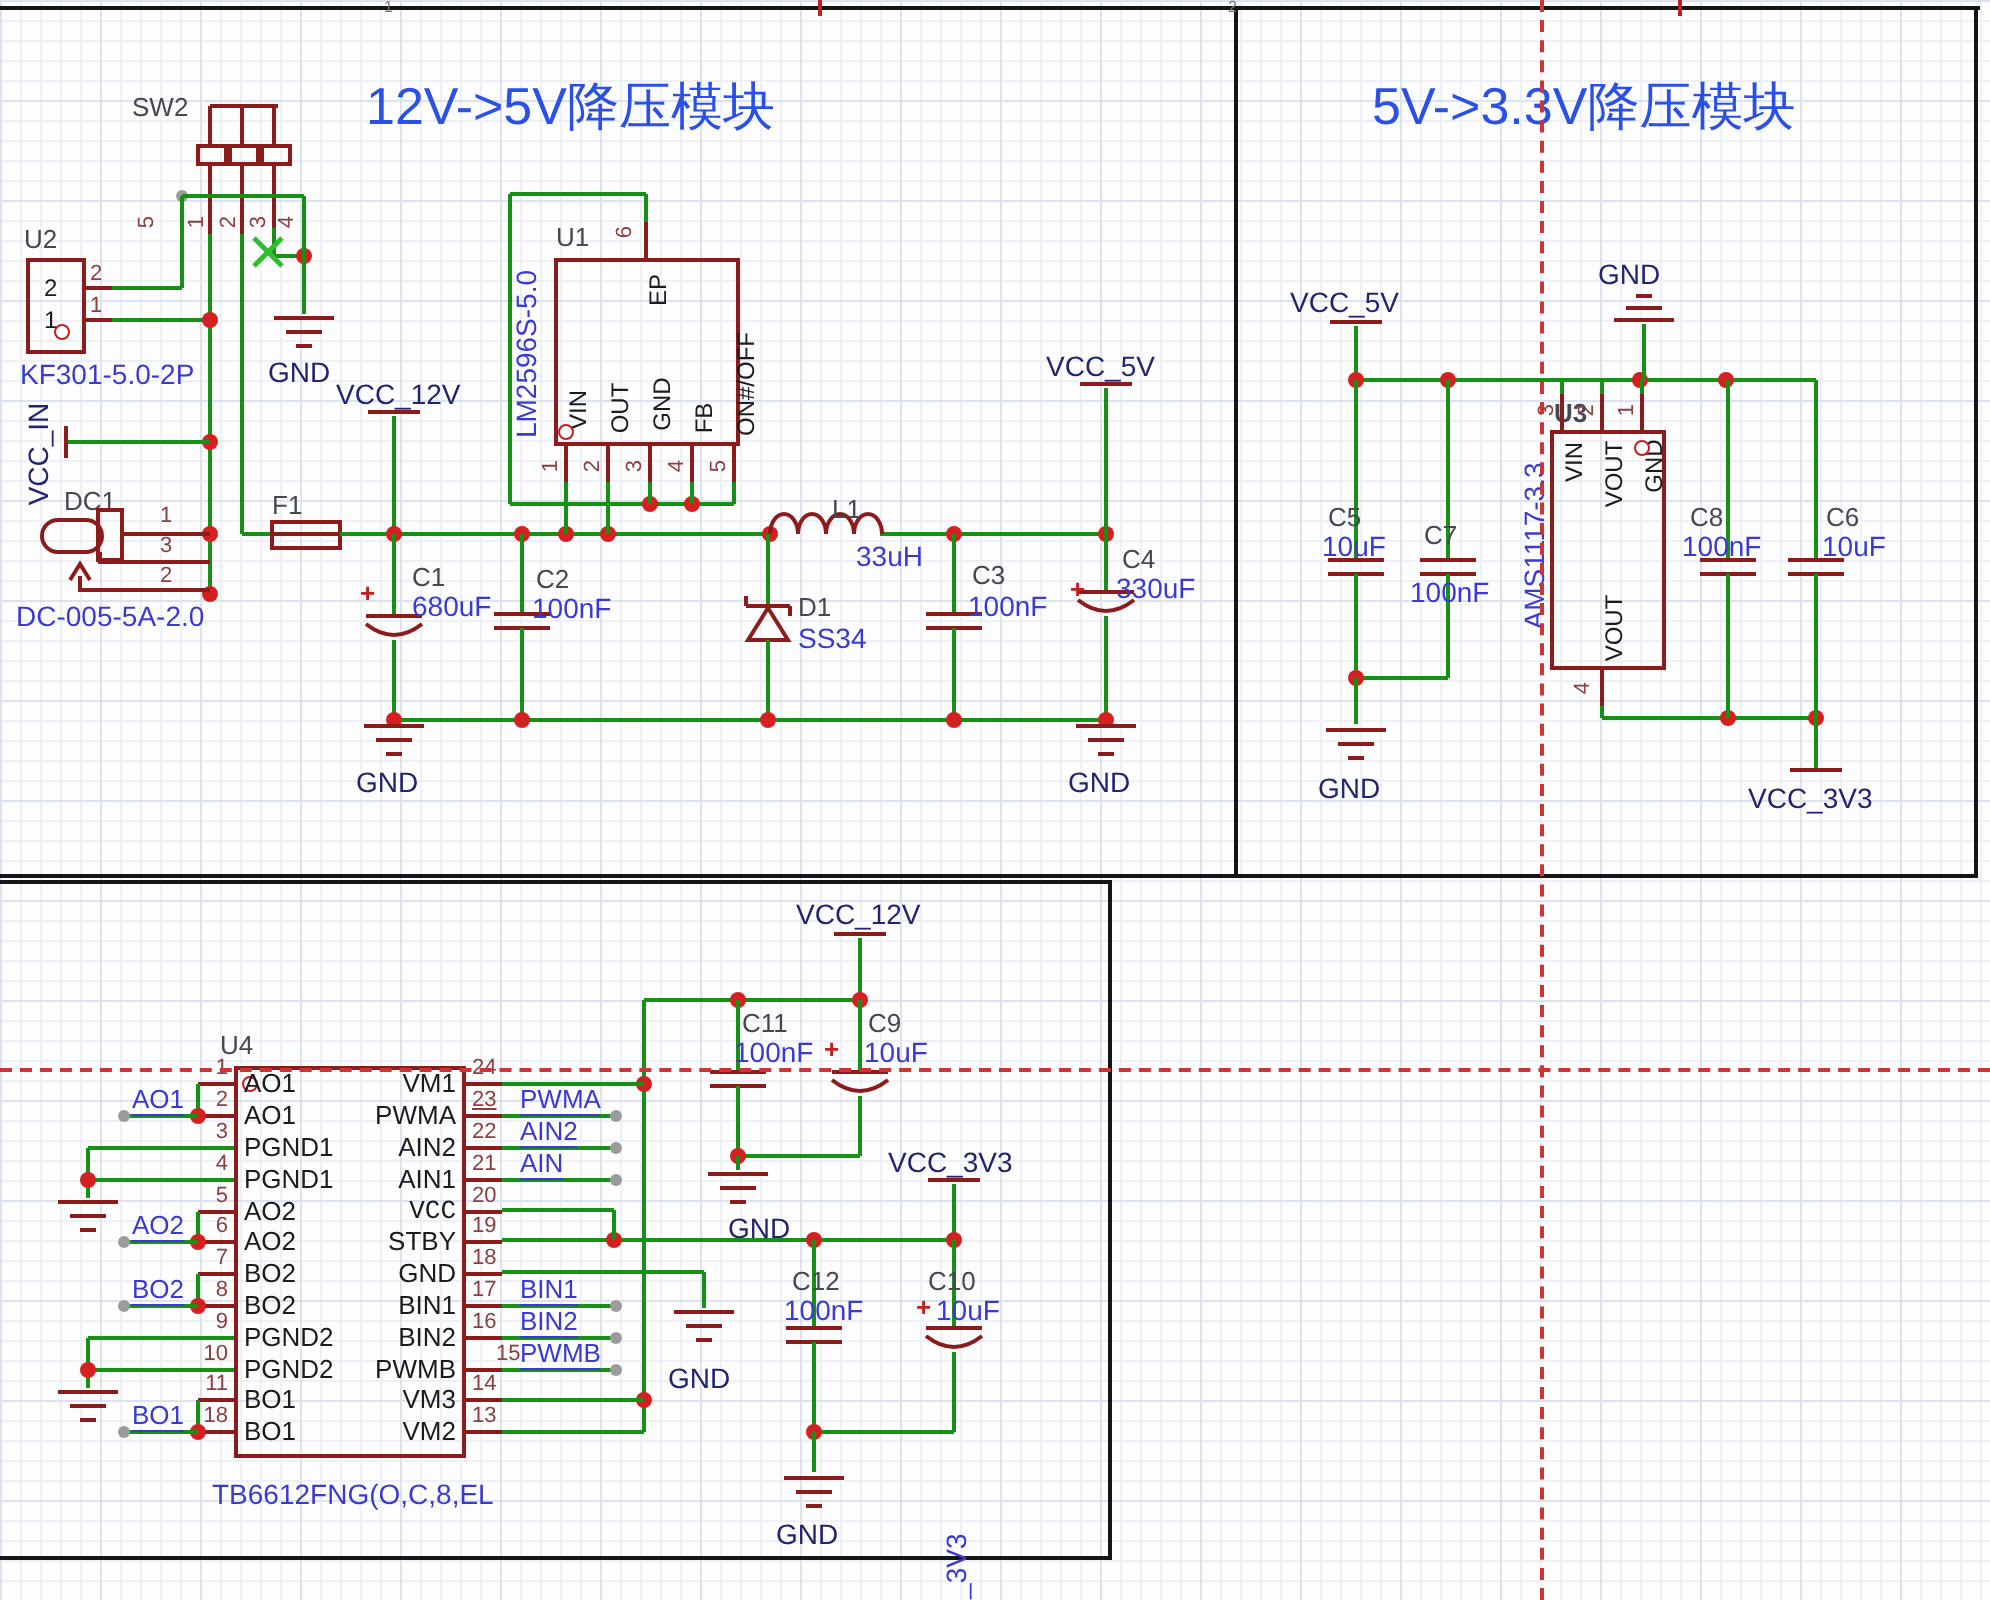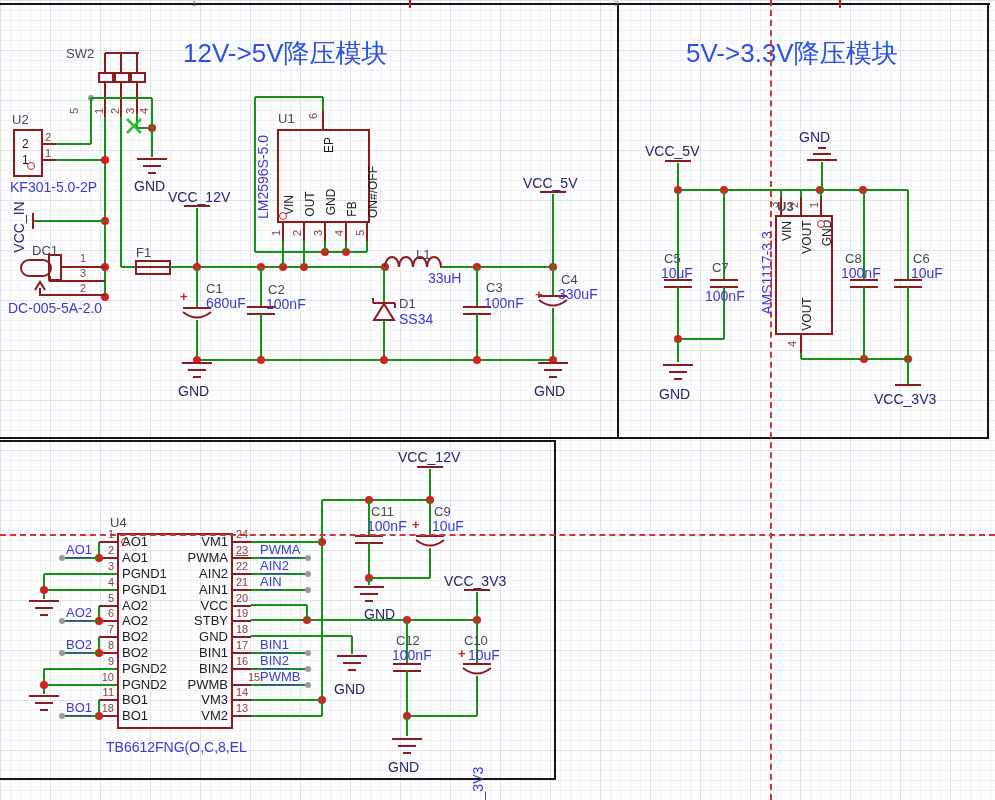--- a/index.html
+++ b/index.html
@@ -409,21 +409,21 @@
     <div class="ln" style="left: 233px; top: 589px; width: 18px; height: 2px; background: rgb(140, 28, 28);"></div>
     <div class="t pnum" style="left: 98px; top: 577px; width: 16px; text-align: right;">4</div>
     <div class="t pnum" style="left: 236px; top: 577px;">21</div>
     <div class="t pname pname13" style="left: 122px; top: 583px;">PGND1</div>
     <div class="t pname pname13" style="left: 170px; top: 583px; width: 58px; text-align: right;">AIN1</div>
     <div class="ln" style="left: 99px; top: 605px; width: 18px; height: 2px; background: rgb(140, 28, 28);"></div>
     <div class="ln" style="left: 233px; top: 605px; width: 18px; height: 2px; background: rgb(140, 28, 28);"></div>
     <div class="t pnum" style="left: 98px; top: 593px; width: 16px; text-align: right;">5</div>
     <div class="t pnum" style="left: 236px; top: 593px;">20</div>
     <div class="t pname pname13" style="left: 122px; top: 599px;">AO2</div>
-    <div class="t pname pname13" style="left: 170px; top: 599px; width: 58px; text-align: right;">VCC</div>
+    <div class="t pname pname13" style="left: 170px; top: 599px; width: 58px; text-align: right; font-family: Liberation Mono, monospace;">VCC</div>
     <div class="ln" style="left: 99px; top: 620px; width: 18px; height: 2px; background: rgb(140, 28, 28);"></div>
     <div class="ln" style="left: 233px; top: 620px; width: 18px; height: 2px; background: rgb(140, 28, 28);"></div>
     <div class="t pnum" style="left: 98px; top: 608px; width: 16px; text-align: right;">6</div>
     <div class="t pnum" style="left: 236px; top: 608px;">19</div>
     <div class="t pname pname13" style="left: 122px; top: 614px;">AO2</div>
     <div class="t pname pname13" style="left: 170px; top: 614px; width: 58px; text-align: right;">STBY</div>
     <div class="ln" style="left: 99px; top: 636px; width: 18px; height: 2px; background: rgb(140, 28, 28);"></div>
     <div class="ln" style="left: 233px; top: 636px; width: 18px; height: 2px; background: rgb(140, 28, 28);"></div>
     <div class="t pnum" style="left: 98px; top: 624px; width: 16px; text-align: right;">7</div>
     <div class="t pnum" style="left: 236px; top: 624px;">18</div>

